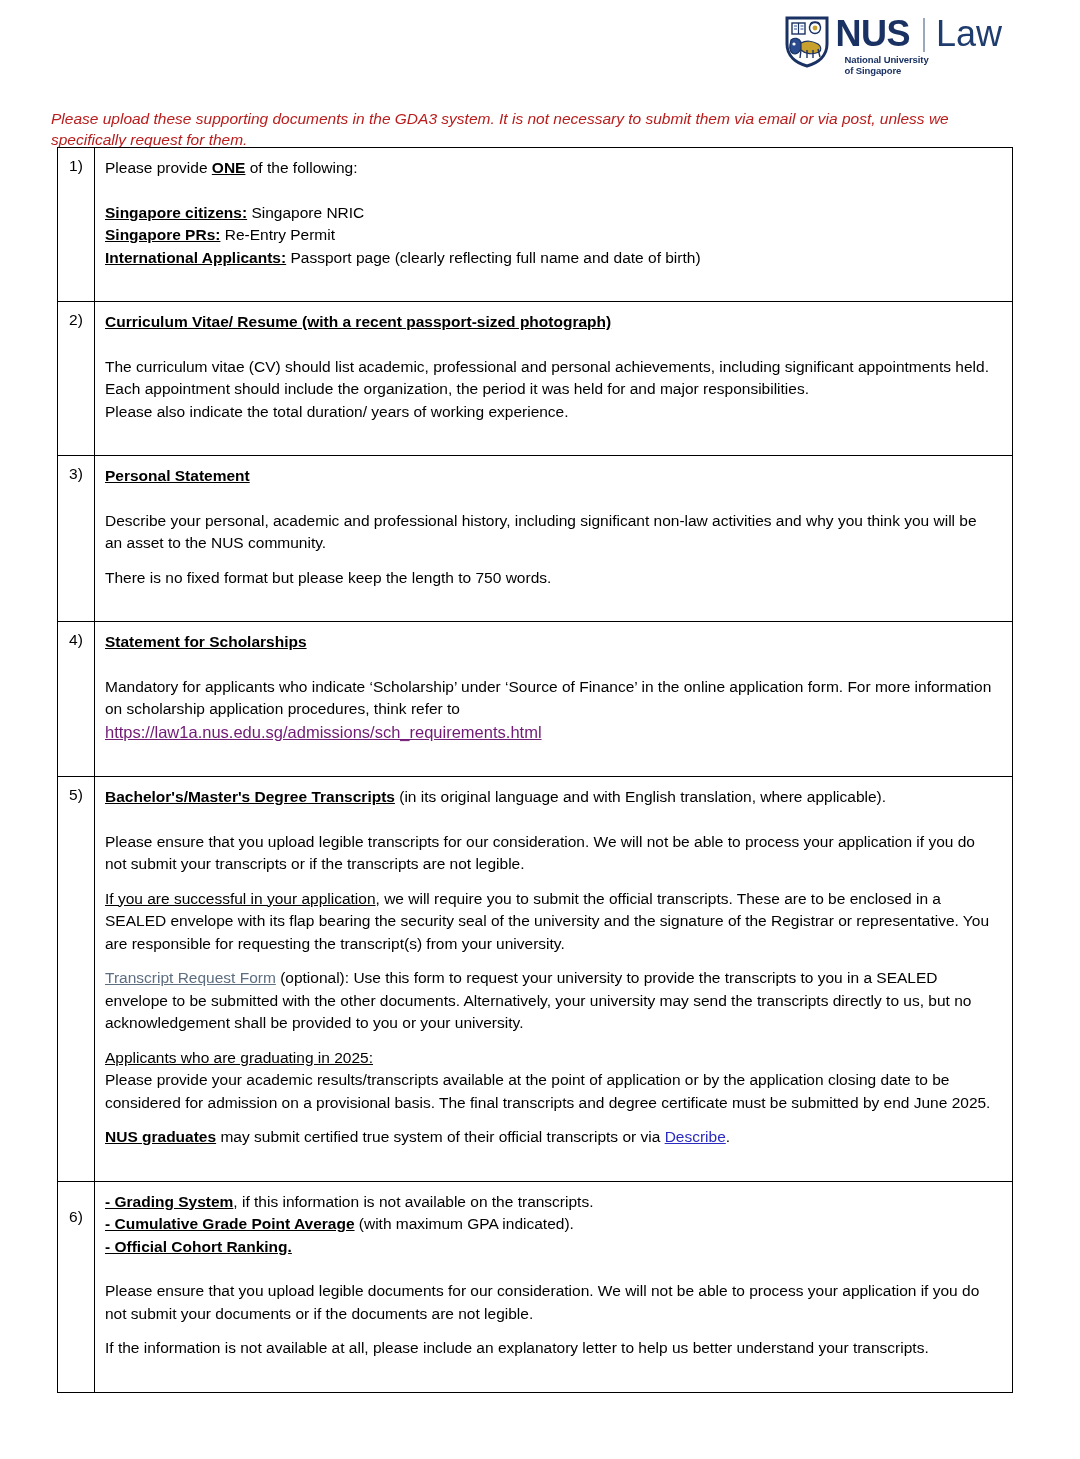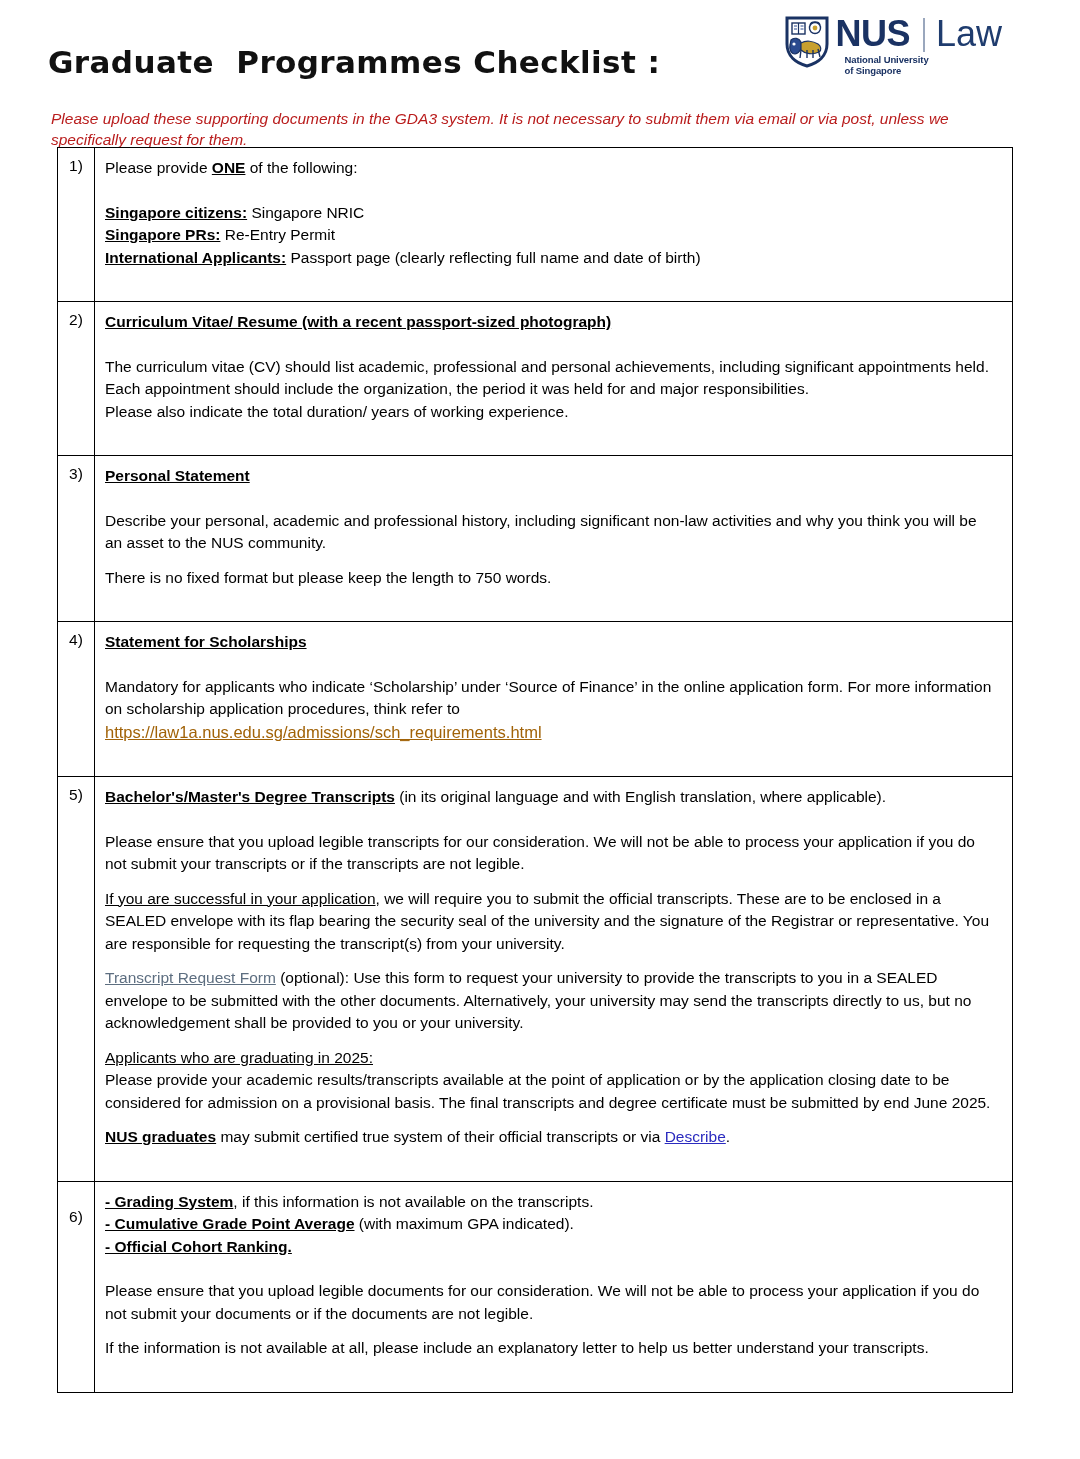--- a/index.html
+++ b/index.html
@@ -155,33 +155,32 @@
   }
   .link {
     color: #2b2bbf;
     text-decoration: underline;
   }
   .link-muted {
     color: #5d6e80;
     text-decoration: underline;
   }
   .link-url {
-    color: #a16207;
+    color: #701a75;
     text-decoration: underline;
     font-size: 16.5px;
     margin-top: 48px;
   }
 </style>
 </head>
 <body>
 
 <div class="page">
 
   <div class="header">
-    <div class="doc-title">Graduate  Programmes Checklist :</div>
 
     <div class="logo">
       <svg class="crest" viewBox="0 0 44 52">
         <path d="M2 2 H42 V28 C42 40 33 47 22 50 C11 47 2 40 2 28 Z" fill="#ffffff" stroke="#1a3263" stroke-width="3"></path>
         <rect x="7" y="7" width="13" height="11" fill="#ffffff" stroke="#1a3263" stroke-width="1.4"></rect>
         <line x1="13.5" y1="7" x2="13.5" y2="18" stroke="#1a3263" stroke-width="1.2"></line>
         <line x1="9" y1="10" x2="12" y2="10" stroke="#2b4b8f" stroke-width="1"></line>
         <line x1="9" y1="13" x2="12" y2="13" stroke="#2b4b8f" stroke-width="1"></line>
         <line x1="15.5" y1="10" x2="18.5" y2="10" stroke="#2b4b8f" stroke-width="1"></line>
         <line x1="15.5" y1="13" x2="18.5" y2="13" stroke="#2b4b8f" stroke-width="1"></line>

